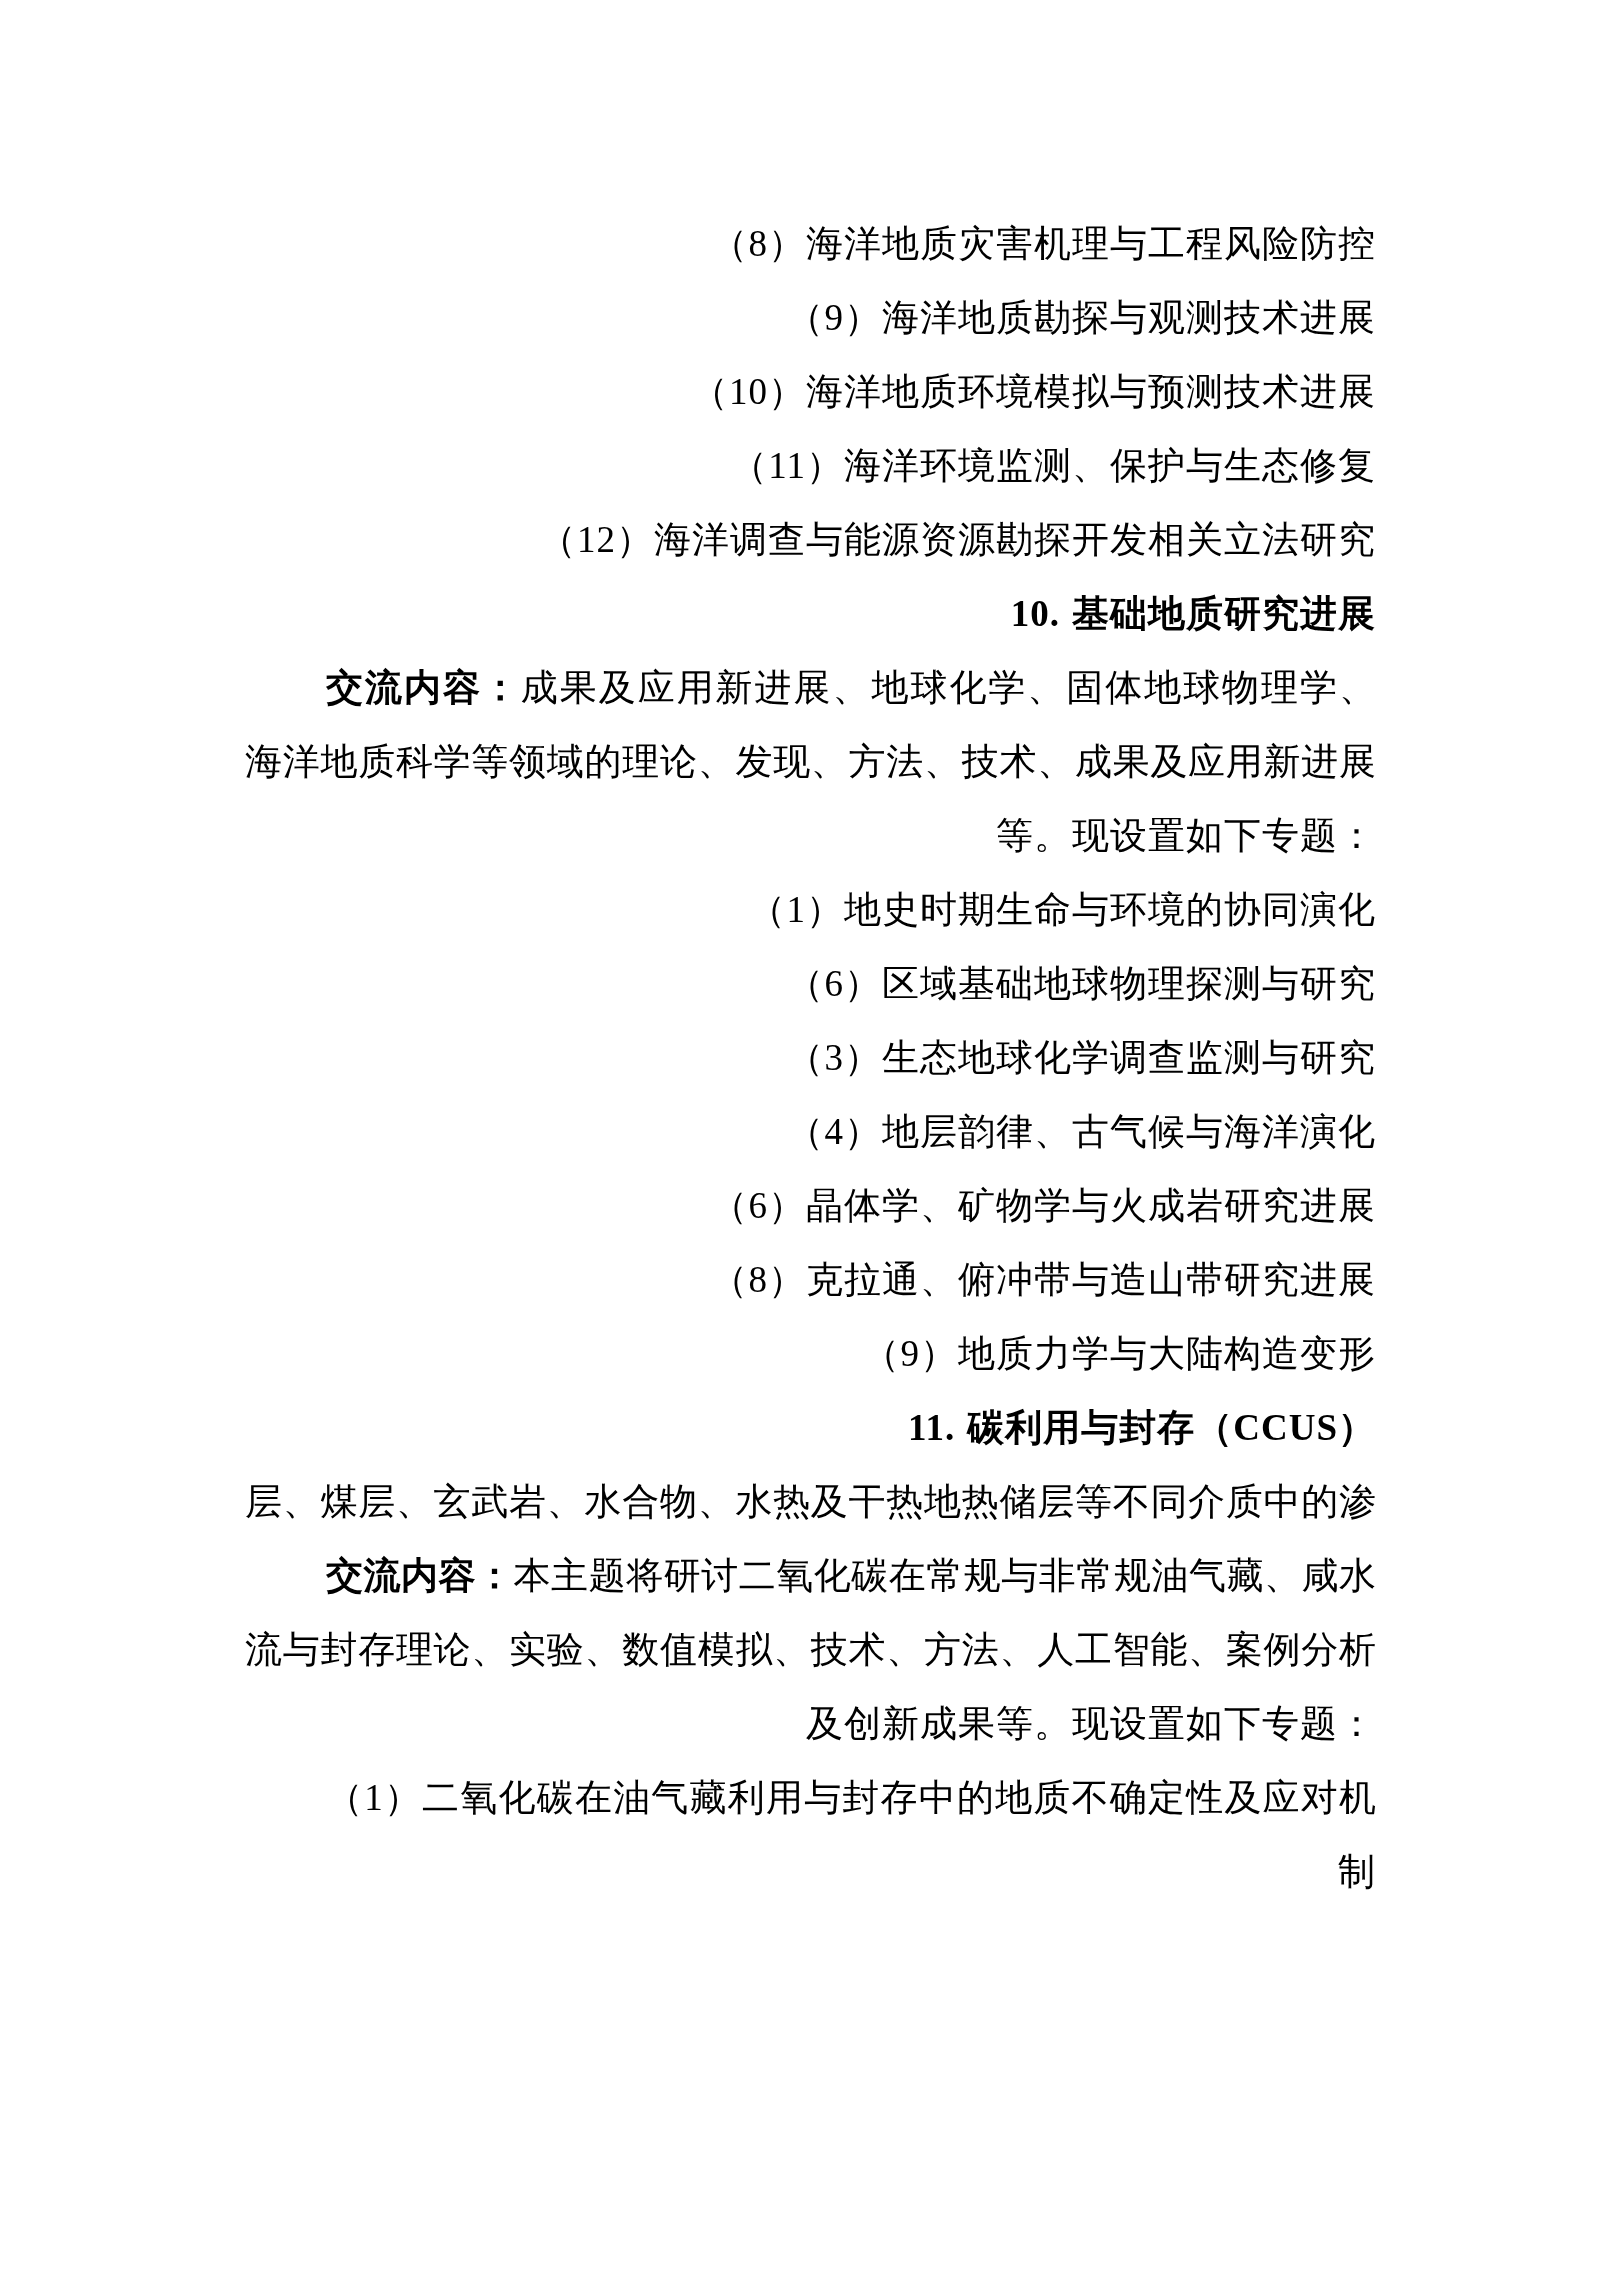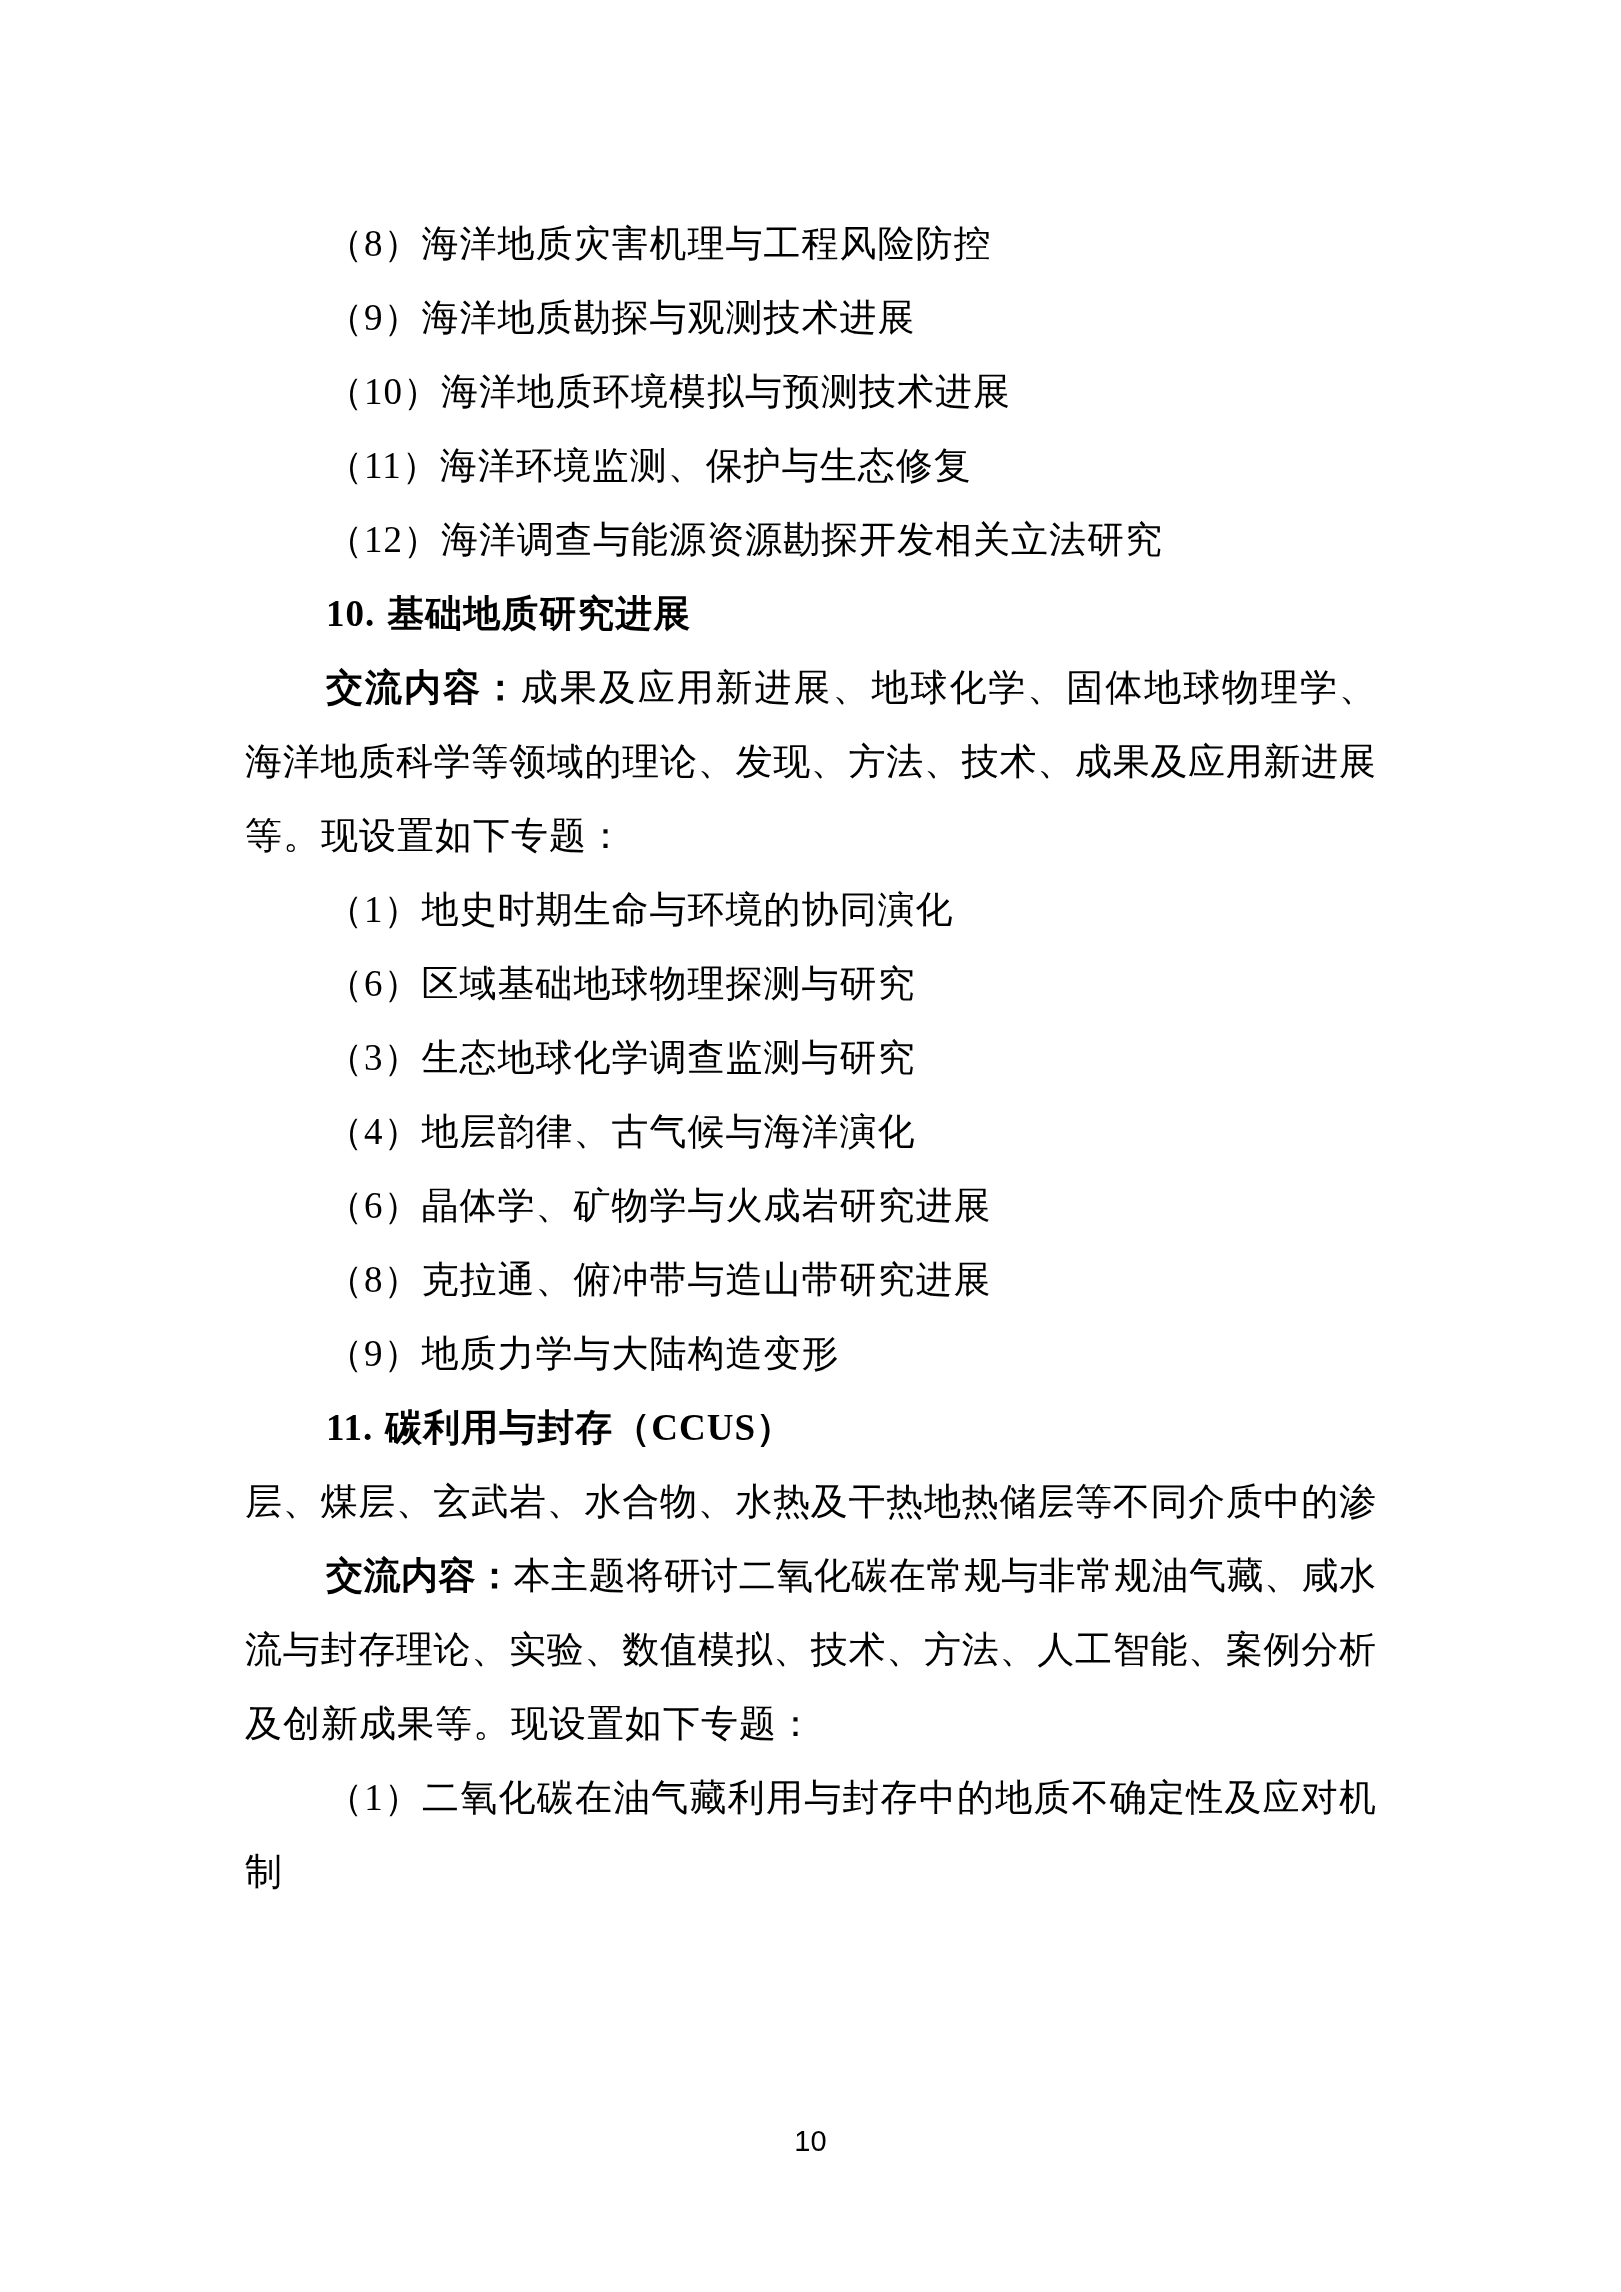--- a/index.html
+++ b/index.html
@@ -16,20 +16,21 @@
     position: absolute;
     left: 245px;
     top: 207px;
     width: 1131px;
     font-size: 37px;
   }
   .line {
     height: 74px;
     line-height: 74px;
     white-space: nowrap;
+    text-align: right;
   }
   .line:not(.justify) { letter-spacing: 1px; }
   .justify {
     white-space: normal;
     text-align: justify;
     text-align-last: justify;
     text-justify: inter-character;
   }
   .indent { text-indent: 81px; }
   .bold { font-weight: bold; }
@@ -86,15 +87,14 @@
       <span class="bold">交流内容：</span><span>本主题将研讨二氧化碳在常规与非常规油气藏、咸水</span>
     </div>
     <div class="line justify">流与封存理论、实验、数值模拟、技术、方法、人工智能、案例分析</div>
     <div class="line">及创新成果等。现设置如下专题：</div>
 
     <div class="line indent justify">（1）二氧化碳在油气藏利用与封存中的地质不确定性及应对机</div>
     <div class="line">制</div>
 
   </main>
 
-  <footer class="page-number">10</footer>
 </div>
 
 
 </body></html>

